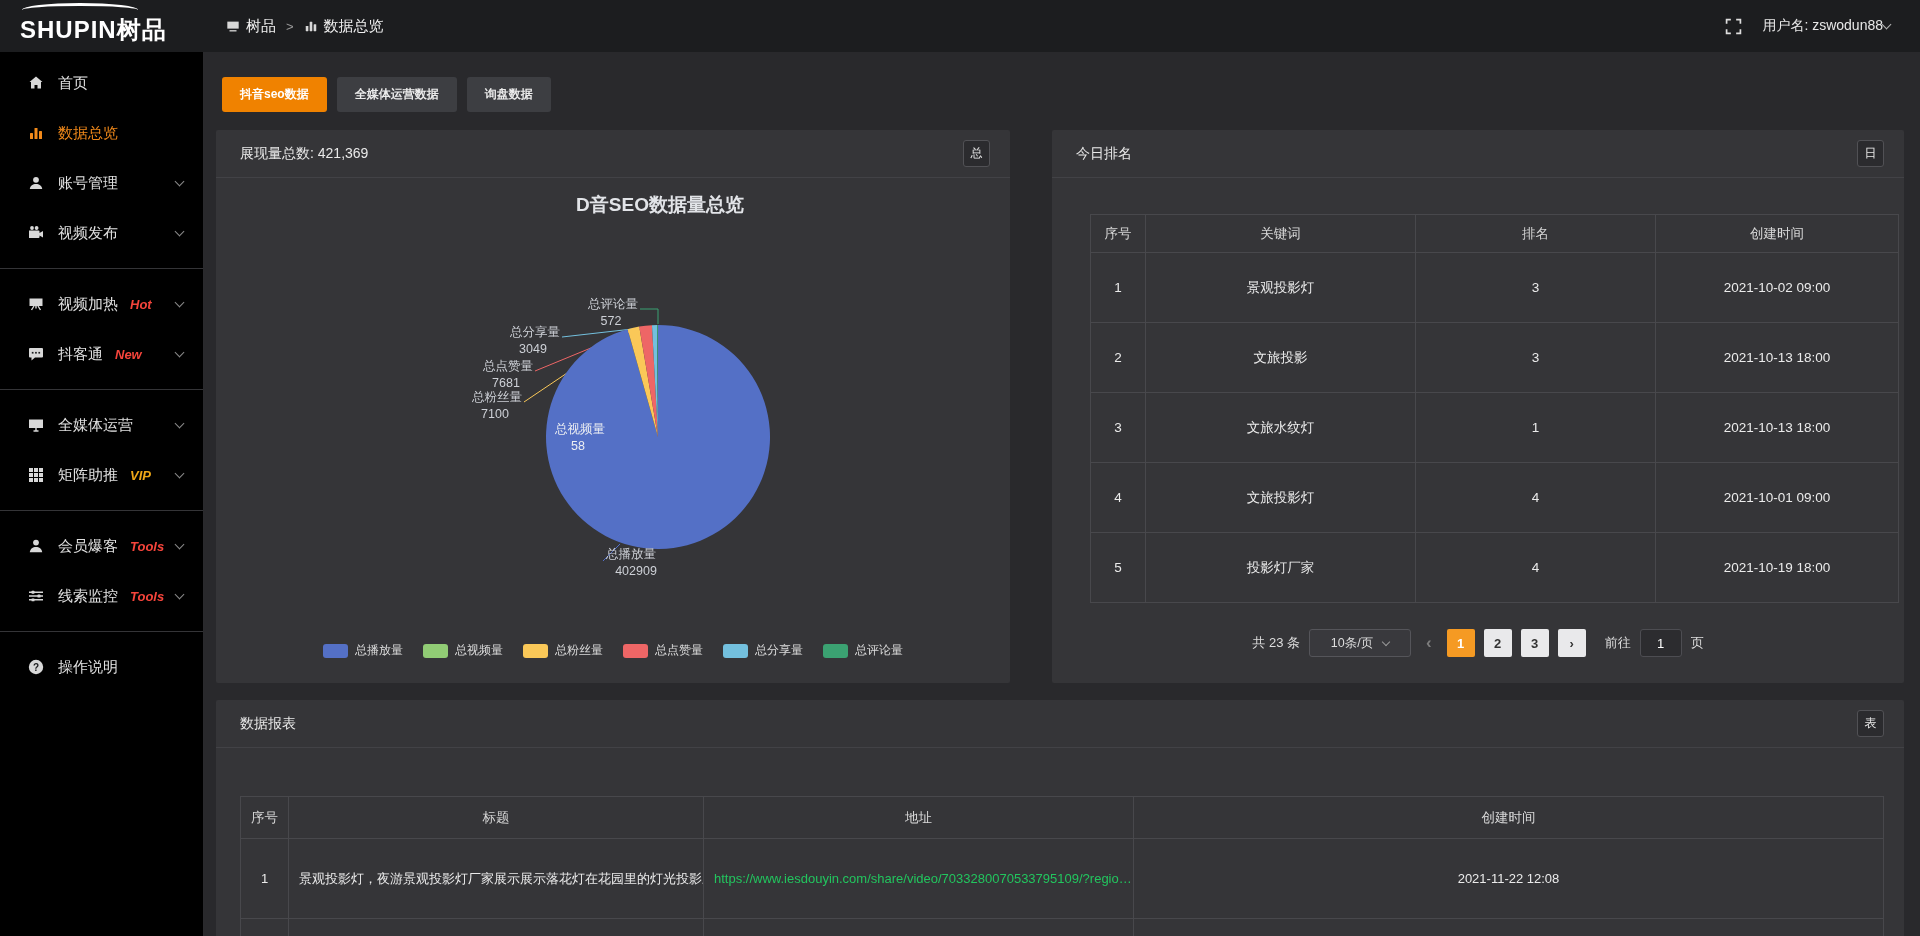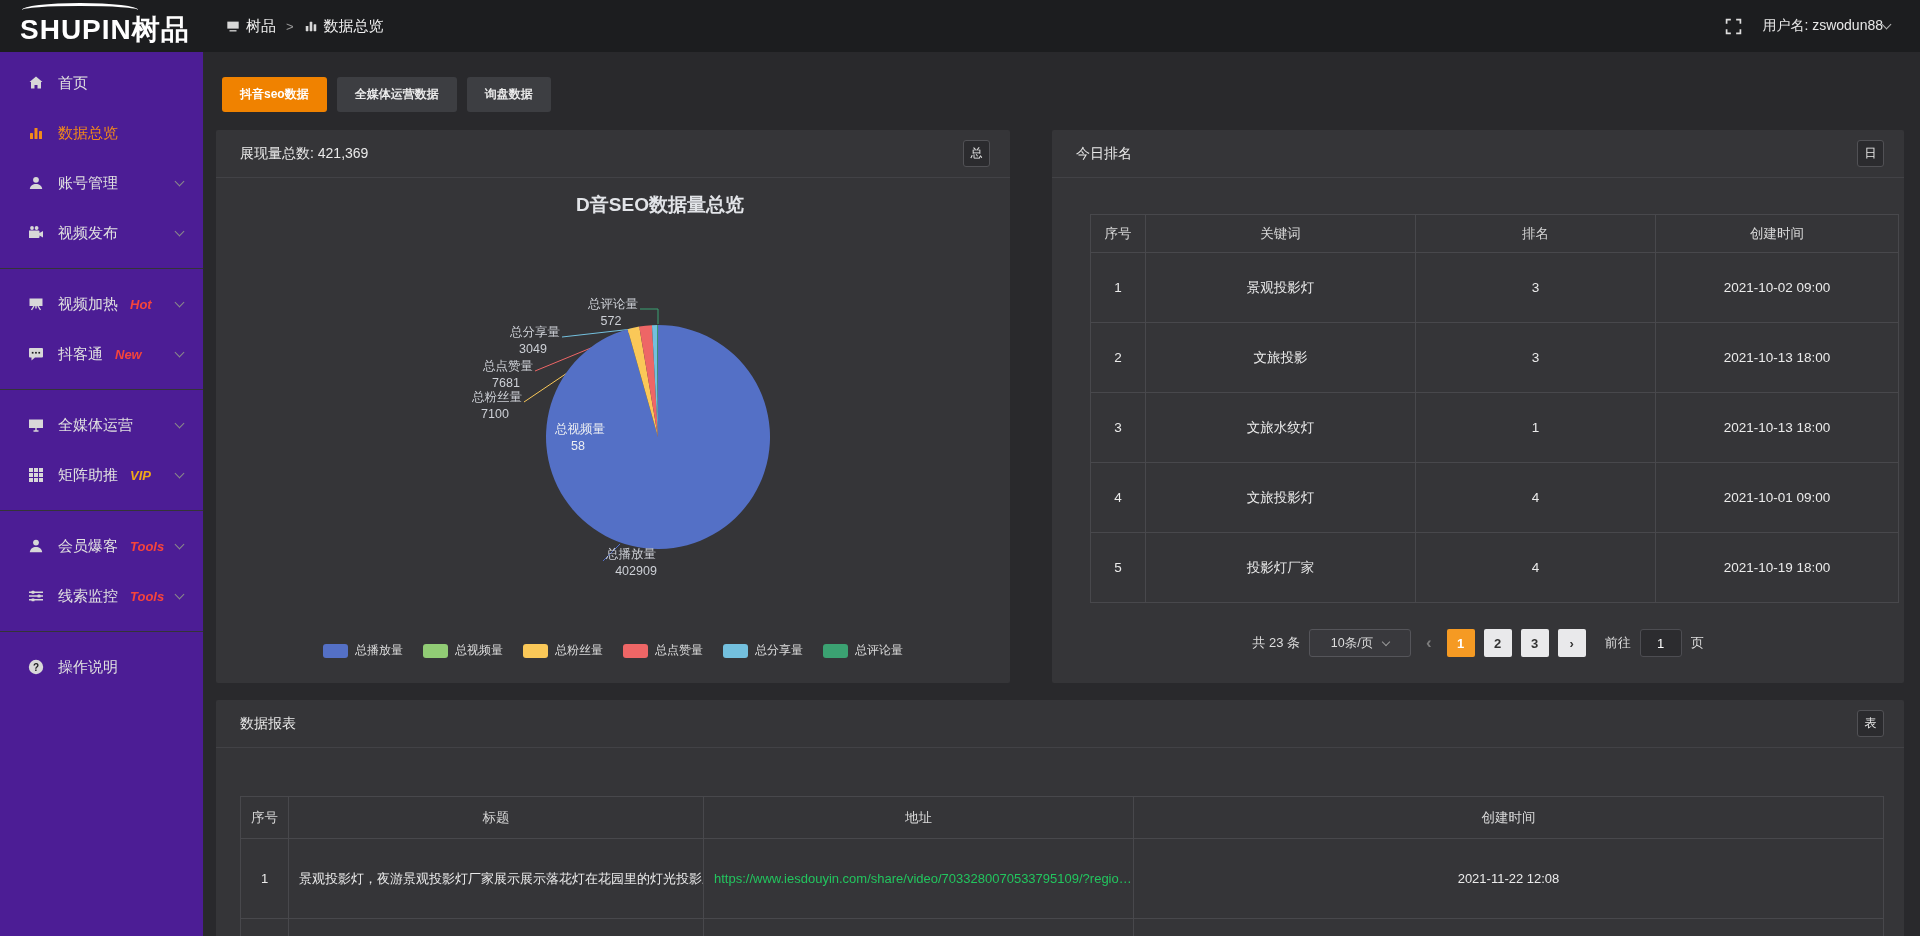--- a/index.html
+++ b/index.html
@@ -5,37 +5,37 @@
 *{margin:0;padding:0;box-sizing:border-box}
 html,body{width:1920px;height:936px;overflow:hidden;background:#29292c;
   font-family:"Liberation Sans","DejaVu Sans",sans-serif;color:#e6e6e6}
 
 
 .header{position:absolute;top:0;left:0;width:1920px;height:52px;background:#1c1d1f;
   display:flex;align-items:center;z-index:5}
 .logo{width:204px;padding-left:20px;position:relative;height:52px}
 .logo-arc{position:absolute;top:3px;left:22px;width:116px;height:14px;
   border-top:3px solid #fff;border-radius:50%}
-.logo-text{font-size:28px;font-weight:bold;letter-spacing:1px;color:#fff;
+.logo-text{font-size:24px;font-weight:bold;letter-spacing:1px;color:#fff;
   line-height:60px;white-space:nowrap}
 .breadcrumb{display:flex;align-items:center;padding-left:22px;font-size:15px;color:#f0f0f0}
 .crumb{display:flex;align-items:center;gap:6px;cursor:pointer}
 .crumb-icon{width:14px;height:14px;display:inline-flex;color:#d8d8d8}
 .crumb-icon svg{width:14px;height:14px}
 .crumb-sep{color:#9a9a9a;font-size:13px;margin:0 10px}
 .header-right{margin-left:auto;display:flex;align-items:center;gap:20px;
   padding-right:30px;font-size:14px;color:#e8e8e8}
 .fs-icon{width:17px;height:17px;display:inline-flex;color:#dddddd;cursor:pointer}
 .fs-icon svg{width:17px;height:17px}
 .user-entry{display:flex;align-items:center;cursor:pointer}
 .chev-down{width:7px;height:7px;border-right:1.5px solid #b5b5b5;border-bottom:1.5px solid #b5b5b5;
   transform:rotate(45deg);margin-top:-4px}
 
 
-.sidebar{position:absolute;top:52px;left:0;width:204px;height:884px;background:#4c1d95;
+.sidebar{position:absolute;top:52px;left:0;width:204px;height:884px;background:#000000;
   border-right:1px solid #2a2a2d;padding-top:6px}
 .side-item{height:50px;display:flex;align-items:center;padding-left:27px;font-size:15px;
   color:#e0e0e0;cursor:pointer;position:relative}
 .side-item .icon{width:18px;height:18px;margin-right:13px;display:inline-flex;
   align-items:center;justify-content:center;color:#d8d8d8}
 .side-item .icon svg{width:16px;height:16px}
 .side-item.active{color:#f28a1a}
 .side-item.active .icon{color:#f28a1a}
 .badge{font-style:italic;font-weight:bold;font-size:13px;margin-left:12px}
 .side-chev{position:absolute;right:20px;top:50%;margin-top:-5px;width:7px;height:7px;

